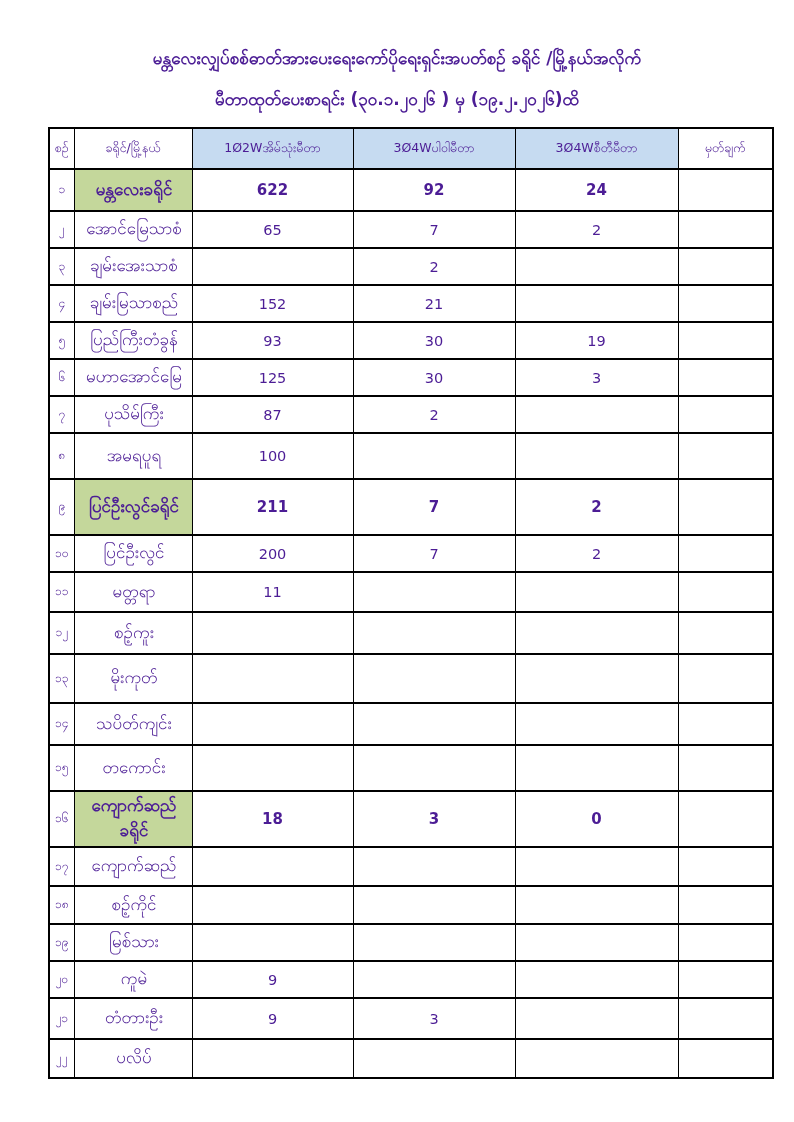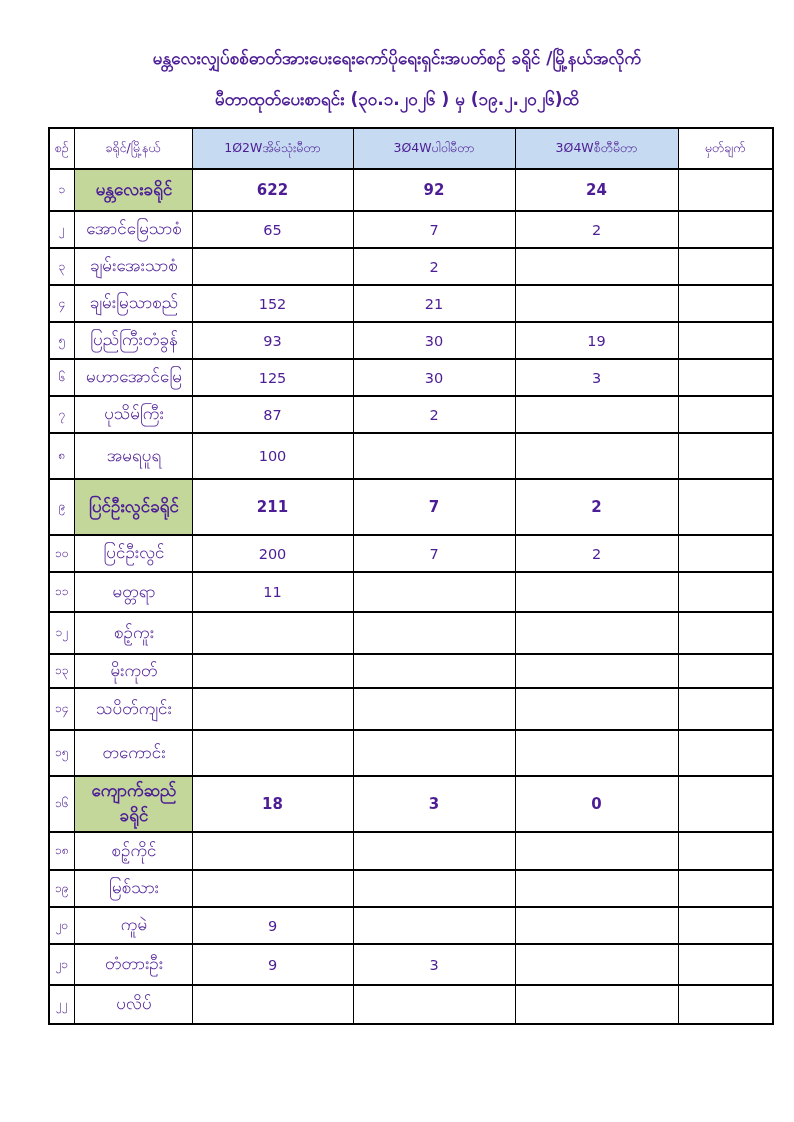--- a/index.html
+++ b/index.html
@@ -160,21 +160,21 @@
           <td class="remark"></td>
         </tr>
         <tr style="height: 42px; padding-left: 20px;">
           <td class="no">၁၂</td>
           <td class="name">စဉ့်ကူး</td>
           <td class="num"></td>
           <td class="num"></td>
           <td class="num"></td>
           <td class="remark"></td>
         </tr>
-        <tr style="height: 34px;">
+        <tr style="height: 49px;">
           <td class="no">၁၃</td>
           <td class="name">မိုးကုတ်</td>
           <td class="num"></td>
           <td class="num"></td>
           <td class="num"></td>
           <td class="remark"></td>
         </tr>
         <tr style="height: 42px;">
           <td class="no">၁၄</td>
           <td class="name">သပိတ်ကျင်း</td>
@@ -192,20 +192,28 @@
           <td class="remark"></td>
         </tr>
         <tr class="district" style="height: 56px;">
           <td class="no">၁၆</td>
           <td class="name">ကျောက်ဆည်ခရိုင်</td>
           <td class="num">18</td>
           <td class="num">3</td>
           <td class="num">0</td>
           <td class="remark"></td>
         </tr>
+        <tr style="height: 39px;">
+          <td class="no">၁၇</td>
+          <td class="name">ကျောက်ဆည်</td>
+          <td class="num"></td>
+          <td class="num"></td>
+          <td class="num"></td>
+          <td class="remark"></td>
+        </tr>
         <tr style="height: 38px;">
           <td class="no">၁၈</td>
           <td class="name">စဉ့်ကိုင်</td>
           <td class="num"></td>
           <td class="num"></td>
           <td class="num"></td>
           <td class="remark"></td>
         </tr>
         <tr style="height: 37px;">
           <td class="no">၁၉</td>

